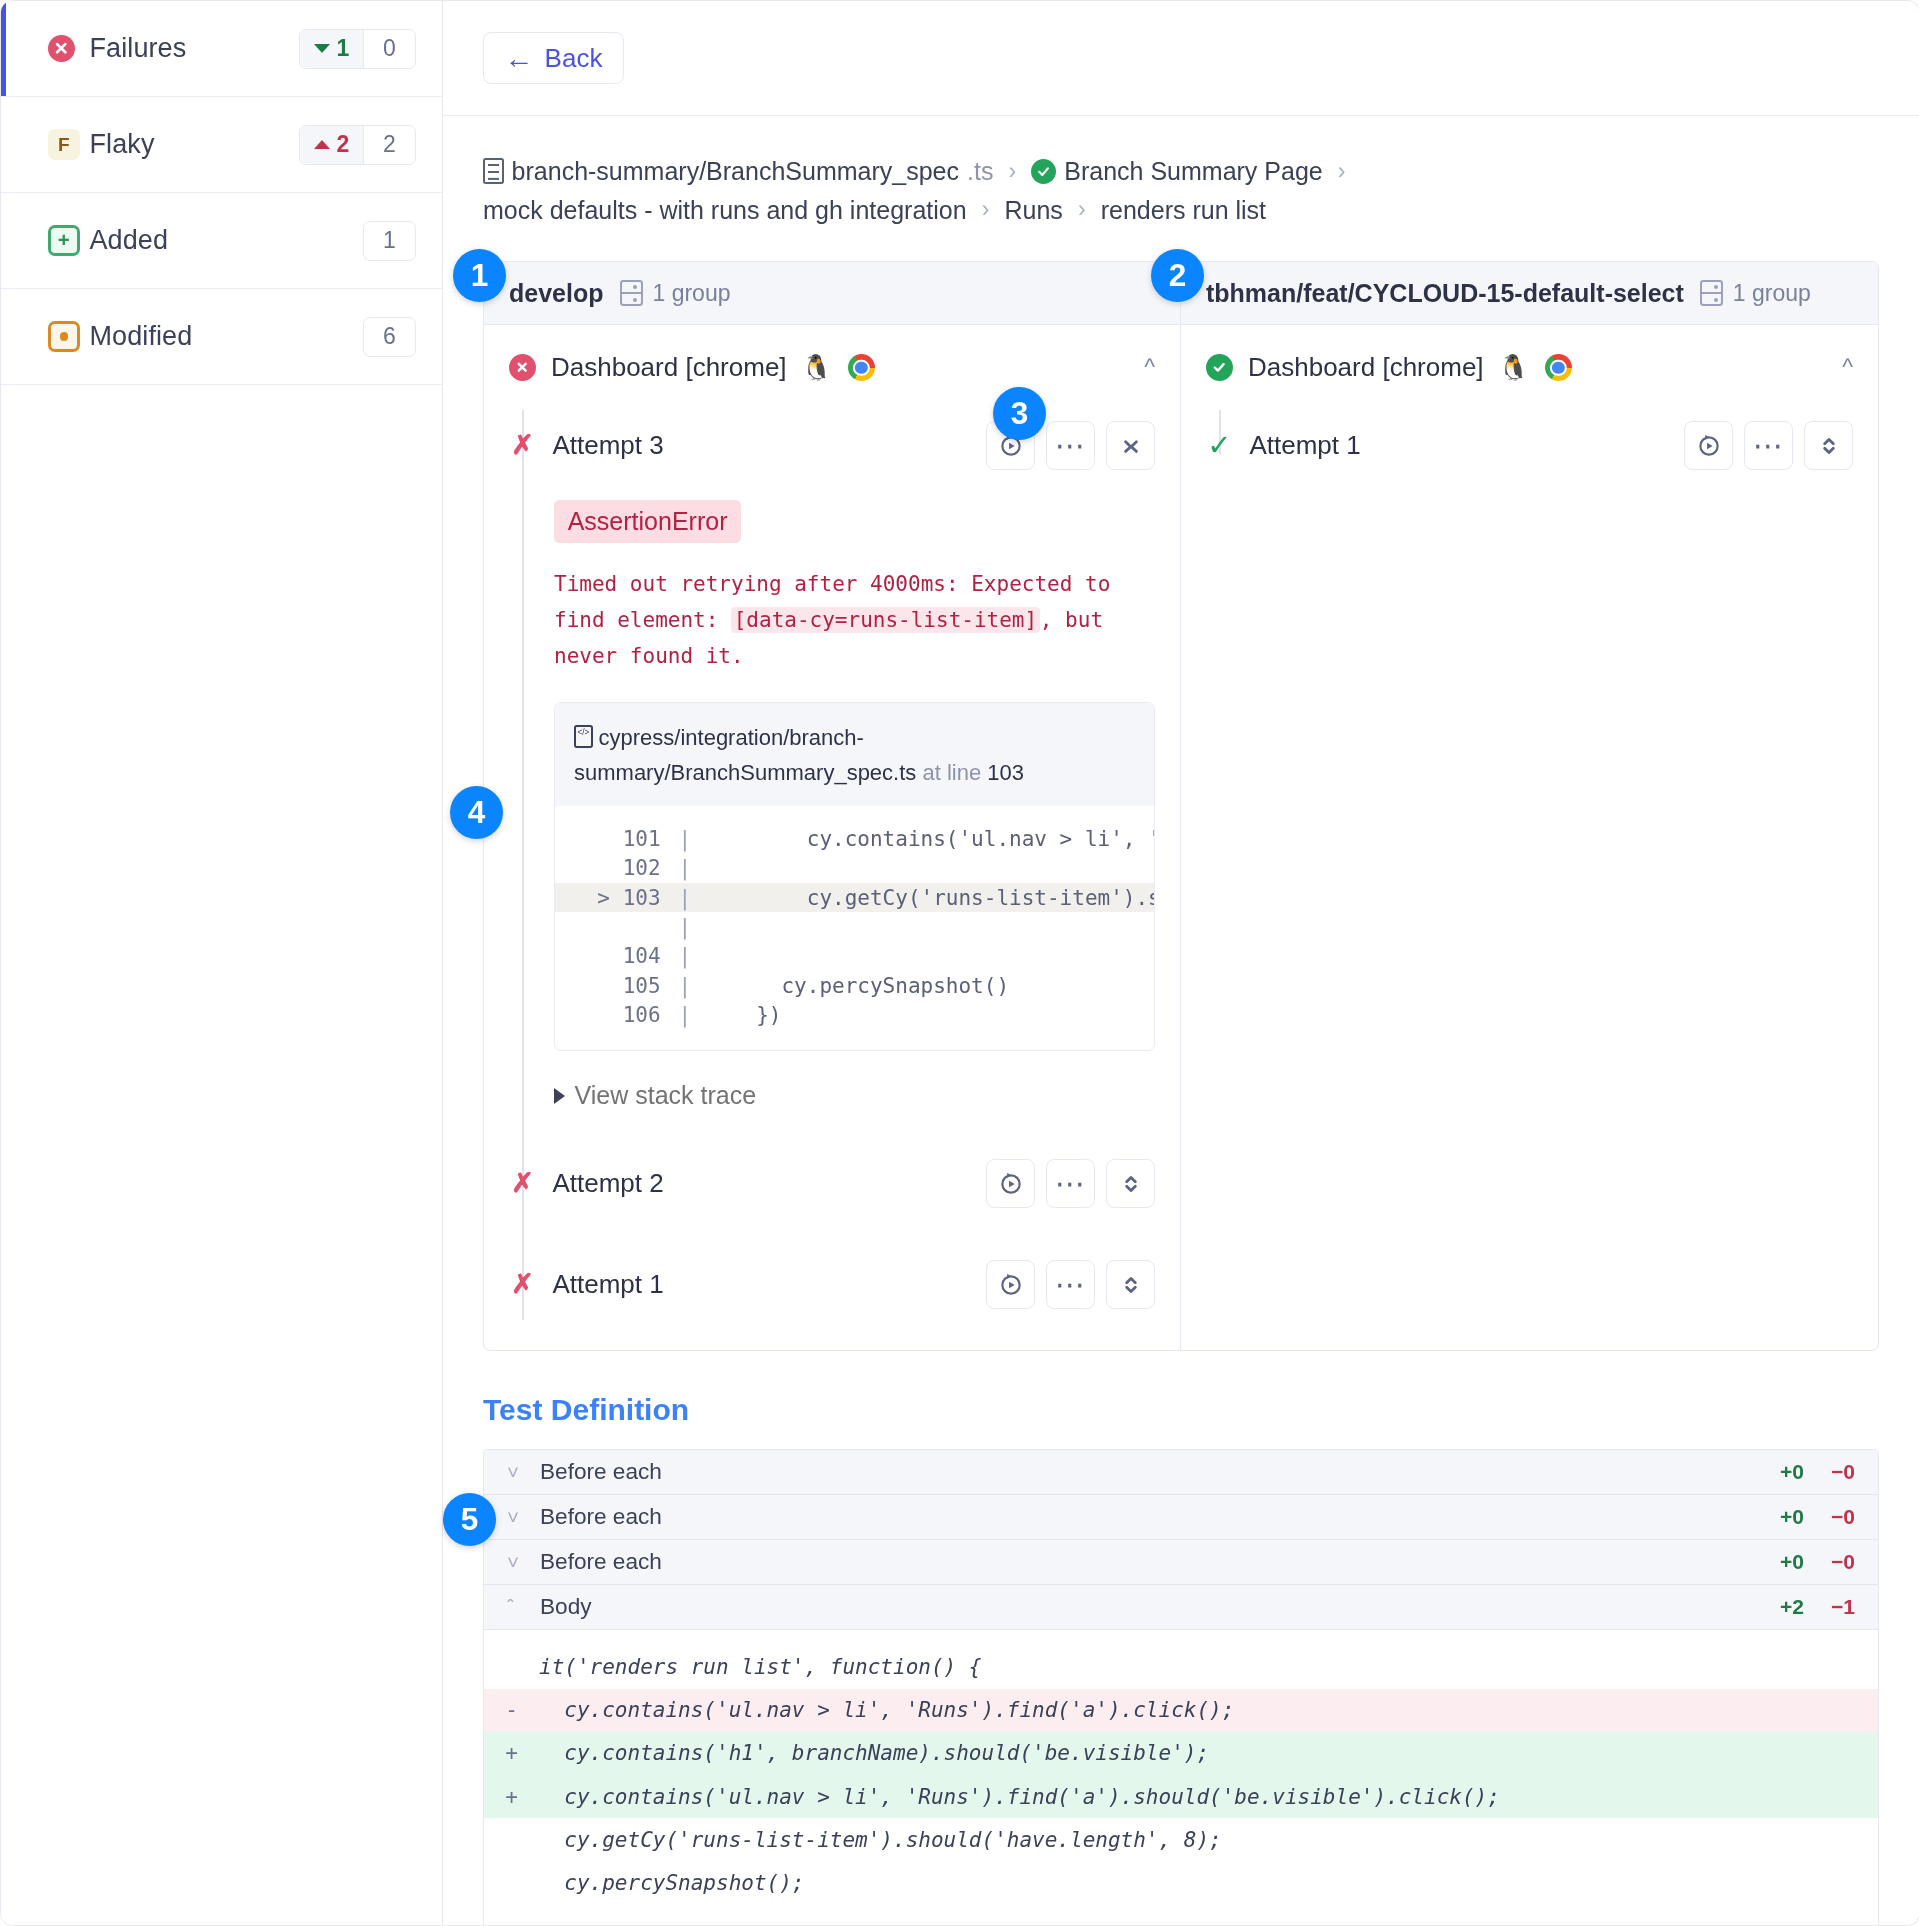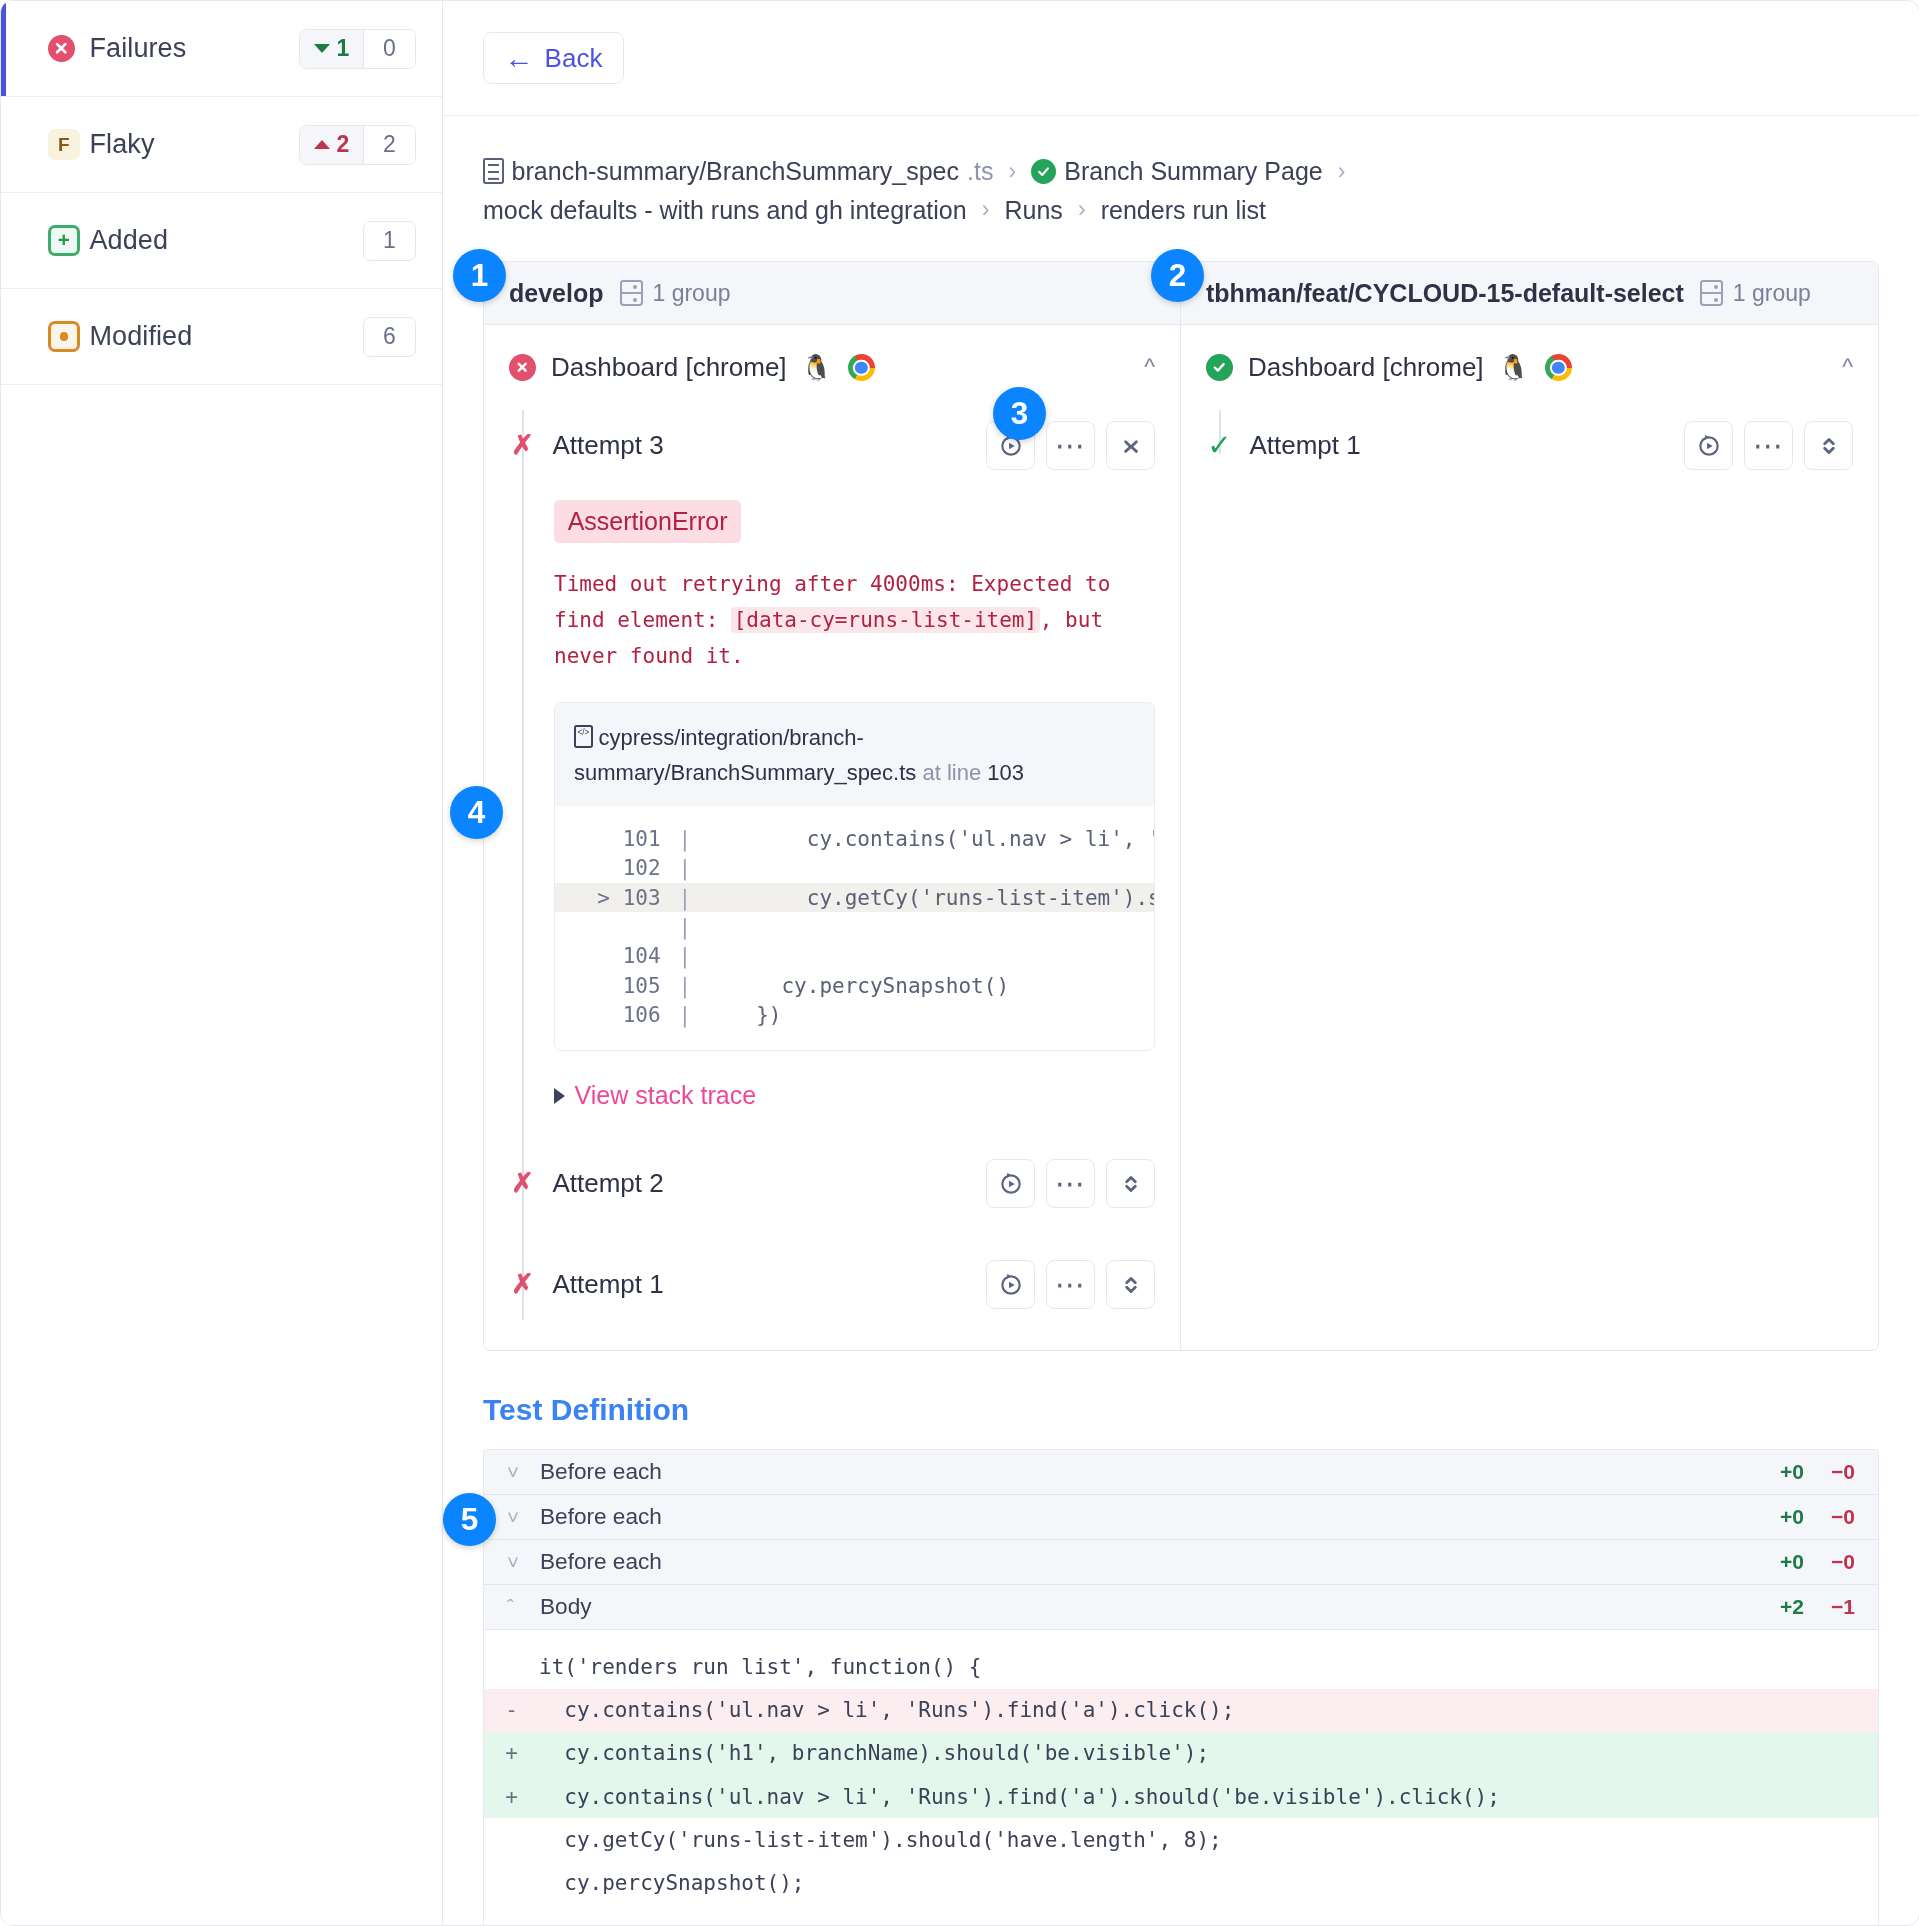--- a/index.html
+++ b/index.html
@@ -182,21 +182,21 @@
     position:relative;vertical-align:-3.4px;margin-right:5.5px;
   }
   .code-ico::after{content:"</>";position:absolute;left:1.4px;top:2.1px;font-size:8.2px;color:#3b4157;line-height:1;}
   .code-body{ padding:18px 0 20.6px 0; font-family:"DejaVu Sans Mono", monospace; font-size:21px; color:#5a6076;}
   .cl{display:flex;white-space:pre;padding:2.7px 0 2.7px 20.6px;}
   .cl.hl{background:#f2f0ed;}
   .cl .gut{width:103px;flex:0 0 103px;text-align:right;padding-right:18px;color:#6b7287;}
   .cl .bar{width:27px;flex:0 0 27px;color:#9aa1b8;}
   .cl .src{flex:1;overflow:hidden;}
 
-  .stack-link{display:flex;align-items:center;gap:9.6px;margin-top:30px;font-size:25px;color:#ec4899;cursor:pointer;}
+  .stack-link{display:flex;align-items:center;gap:9.6px;margin-top:30px;font-size:25px;color:#737373;cursor:pointer;}
   .caret-r{width:0;height:0;border-top:8.2px solid transparent;border-bottom:8.2px solid transparent;border-left:11px solid #3b4157;}
 
   
   .td-title{font-size:30px;font-weight:600;color:#3b82f6;margin:42px 0 22px 0;}
   .td-box{border:1.4px solid #e6e8f0;border-radius:4.1px;overflow:hidden;}
   .td-row{
     background:#f4f6fa;border-bottom:1.4px solid #e3e6ef;
     height:45px;display:flex;align-items:center;padding:0 23px;gap:15px;
     font-size:22.6px;color:#3b4157;cursor:pointer;
   }
@@ -206,21 +206,21 @@
   .plus{color:#1e7a46;}
   .minus{color:#c0334a;}
   .td-code{
     background:#fff;font-family:"DejaVu Sans Mono", monospace;font-size:21px;color:#3b4157;
     padding:15px 0 18px 0;
   }
   .dl{display:flex;white-space:pre;padding:9.6px 0 9.6px 0;}
   .dl .sign{width:55px;flex:0 0 55px;text-align:center;color:#6b7287;}
   .dl.add{background:#e4f7ec;}
   .dl.del{background:#fceef0;}
-  .dl .txt{flex:1;}
+  .dl .txt{flex:1;font-style:italic;}
 
   
   .cbadge{
     position:absolute;width:53px;height:53px;border-radius:50%;background:#0a84ff;
     color:#fff;font-size:31.5px;font-weight:700;display:flex;align-items:center;justify-content:center;
     box-shadow:0 2.1px 6.9px rgba(0,0,0,.18); z-index:40;
   }
 </style>
 </head>
 <body>

